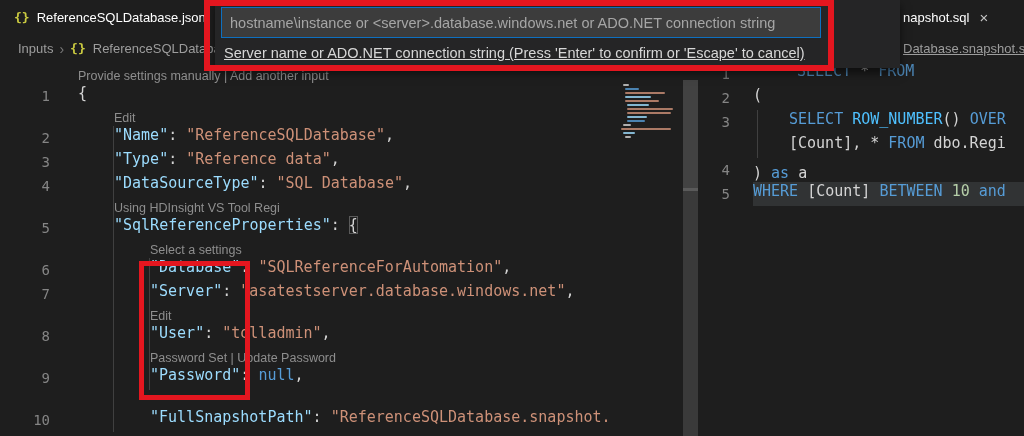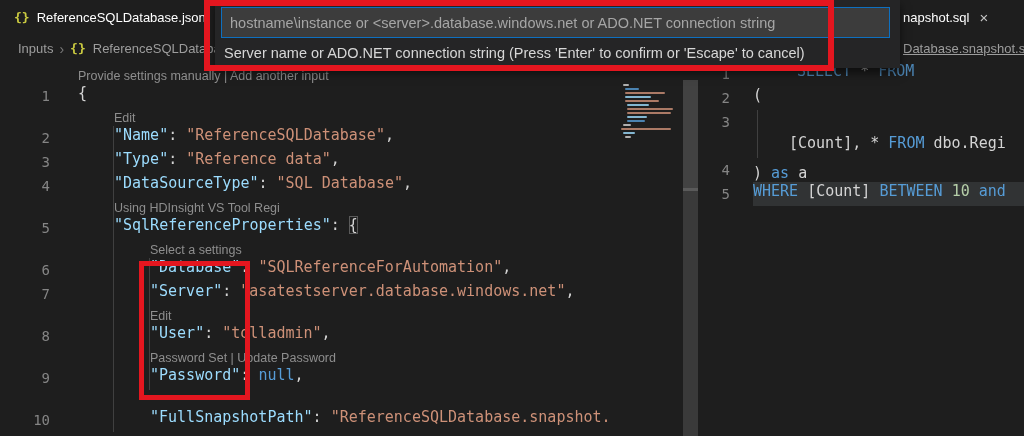--- a/index.html
+++ b/index.html
@@ -76,30 +76,30 @@
   .scrollstrip .thumb { position:absolute; left:0; top:0; width:15px; height:110px; background:#424242; }
   .scrollstrip .notch { position:absolute; left:0; top:108px; width:15px; height:3px; background:#5a5a5a; }
 
   
   .quick-input {
     position:absolute; left:215px; top:0; width:685px; height:68px;
     background:#252526; z-index:10;
     box-shadow:0 5px 9px rgba(0,0,0,.55);
   }
   .qi-input {
-    position:absolute; left:6px; top:7px; width:669px; height:31px;
+    position:absolute; left:6px; top:7px; width:600px; height:31px;
     background:#3c3c3c; border:1px solid #0e70c0; outline:none;
     color:#cccccc; font:14.5px "Liberation Sans",sans-serif;
     padding:0 8px;
   }
   .qi-input::placeholder { color:#a6a6a6; opacity:1; }
   .qi-message {
     position:absolute; left:0; top:38px; width:685px; height:30px;
     display:flex; align-items:center; padding-left:9px;
-    color:#d7d7d7; font-size:14.5px; white-space:nowrap; overflow:hidden;
+    color:#d7d7d7; font-size:14.5px; white-space:nowrap; overflow:hidden;text-decoration:underline;
   }
 
   
   .anno { position:absolute; border-style:solid; z-index:20; pointer-events:none; }
   #anno-input { left:204px; top:0px;  width:630px; height:71px;  border-width:6px; }
   #anno-props { left:139px; top:261px; width:111px; height:139px; border-width:5px; }
 </style>
 </head>
 <body>
 
@@ -142,21 +142,21 @@
     <div class="row code-row"><div class="gutter"><span class="lnum">8</span></div><div class="codetext" style="padding-left: 72px;"><span class="tk-key">"User"</span><span class="tk-punc">: </span><span class="tk-str">"tolladmin"</span><span class="tk-punc">,</span></div></div>
     <div class="row lens-row"><div class="gutter"><span class="lnum"></span></div><div class="codetext" style="padding-left: 72px;"><span class="lens">Password Set | Update Password</span></div></div>
     <div class="row code-row"><div class="gutter"><span class="lnum">9</span></div><div class="codetext" style="padding-left: 72px;"><span class="tk-key">"Password"</span><span class="tk-punc">: </span><span class="tk-kw">null</span><span class="tk-punc">,</span></div></div>
     <div class="row lens-row"><div class="gutter"><span class="lnum"></span></div></div>
     <div class="row code-row"><div class="gutter"><span class="lnum">10</span></div><div class="codetext" style="padding-left: 72px;"><span class="tk-key">"FullSnapshotPath"</span><span class="tk-punc">: </span><span class="tk-str">"ReferenceSQLDatabase.snapshot.</span></div></div>
   </div>
 
 <div class="editor" id="right-editor">
     <div class="row code-row dim"><div class="gutter"><span class="lnum">1</span></div><div class="codetext" style="padding-left: 0px; margin-left: 44px;"><span class="tk-kw">SELECT</span><span class="tk-pl"> * </span><span class="tk-kw">FROM</span></div></div>
     <div class="row code-row"><div class="gutter"><span class="lnum">2</span></div><div class="codetext" style="padding-left: 0px;"><span class="tk-pl">(</span></div></div>
-    <div class="row code-row"><div class="gutter"><span class="lnum">3</span></div></div>
+    <div class="row code-row"><div class="gutter"><span class="lnum">3</span></div><div class="codetext" style="padding-left: 36px;"><span class="tk-kw">SELECT</span><span class="tk-pl"> </span><span class="tk-fn">ROW_NUMBER</span><span class="tk-pl">() </span><span class="tk-kw">OVER</span></div></div>
     <div class="row code-row"><div class="gutter"><span class="lnum"></span></div><div class="codetext" style="padding-left: 36px;"><span class="tk-pl">[Count], * </span><span class="tk-kw">FROM</span><span class="tk-pl"> dbo.Regi</span></div></div>
     <div class="row code-row"><div class="gutter"><span class="lnum">4</span></div><div class="codetext" style="padding-left: 0px; margin-top: 6px;"><span class="tk-pl">) </span><span class="tk-kw">as</span><span class="tk-pl"> a</span></div></div>
     <div class="row code-row hl"><div class="gutter"><span class="lnum">5</span></div><div class="codetext" style="padding-left: 0px;"><span class="tk-kw">WHERE</span><span class="tk-pl"> [Count] </span><span class="tk-kw">BETWEEN</span><span class="tk-numlit"> 10 </span><span class="tk-kw">and</span></div></div>
   </div>
 
 <div class="indent-guide" style="left:113px; top:126px; height:306px;"></div>
 <div class="indent-guide" style="left:149px; top:258px; height:132px;"></div>
 <div class="indent-guide" style="left:757px; top:110px; height:48px;"></div>
 
 <div class="minimap" id="minimap">

